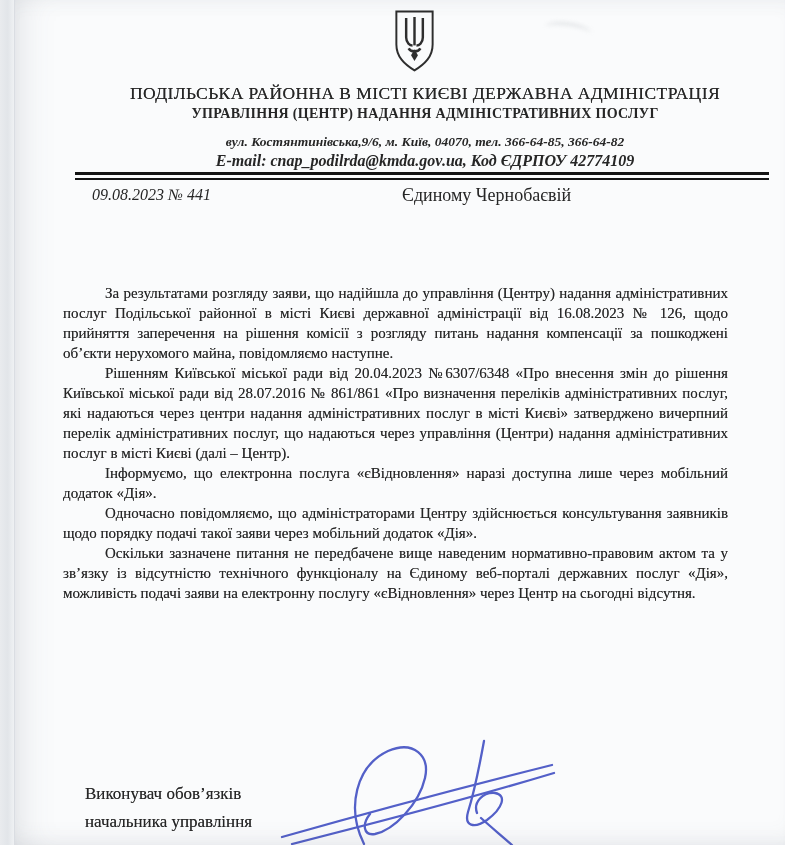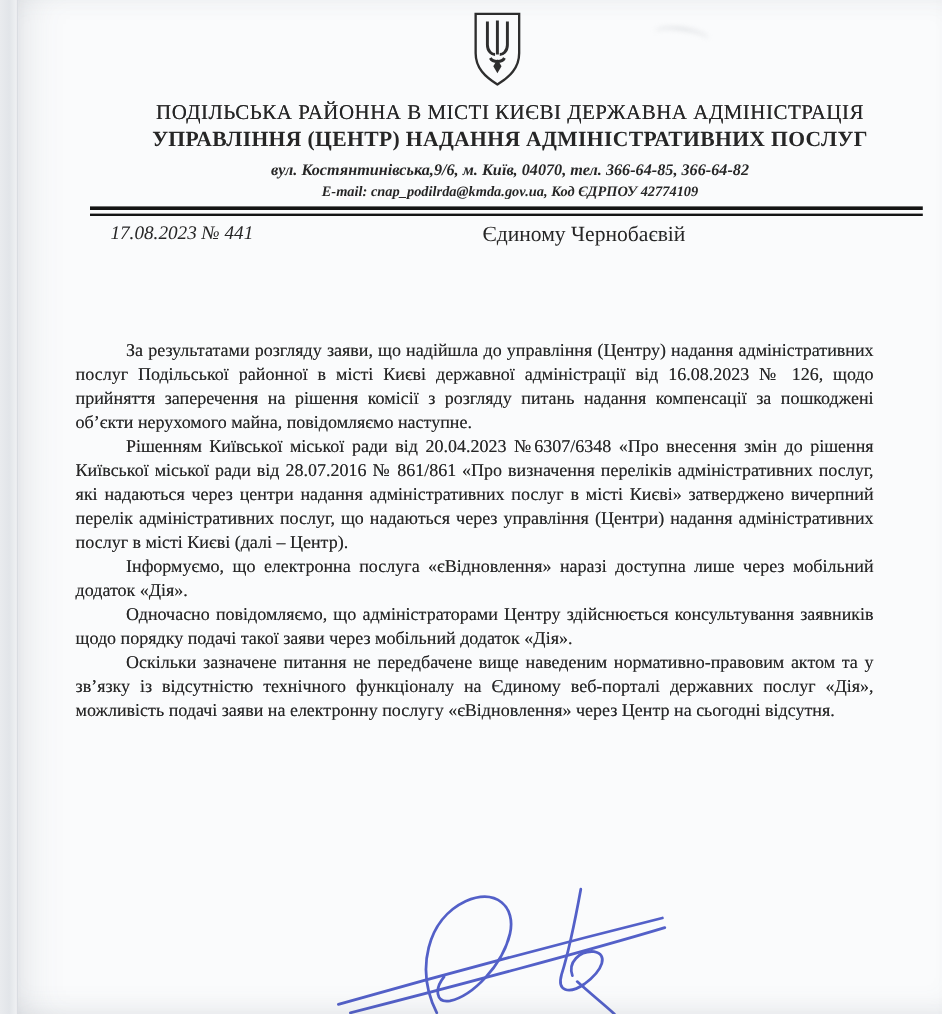--- a/index.html
+++ b/index.html
@@ -33,23 +33,23 @@
   }
   .smudge{
     position:absolute;left:530px;top:23px;width:46px;height:12px;
     border-top:2px solid #b8bcc2;border-radius:60%;
     transform:rotate(8deg);filter:blur(2px);opacity:.55;
   }
   .abs{position:absolute;}
   .center-head{left:50px;right:0;text-align:center;}
   .org1{top:83px;font-size:17.5px;letter-spacing:.4px;font-weight:400;
         text-shadow:0 0 .5px rgba(20,20,20,.75);white-space:nowrap;}
-  .org2{top:106px;font-size:18px;font-weight:700;letter-spacing:.3px;white-space:nowrap;}
+  .org2{top:106px;font-size:14px;font-weight:700;letter-spacing:.3px;white-space:nowrap;}
   .addr{top:134px;font-size:13.5px;font-weight:700;font-style:italic;white-space:nowrap;}
-  .contact{top:152px;font-size:12px;font-weight:700;font-style:italic;white-space:nowrap;}
+  .contact{top:152px;font-size:16px;font-weight:700;font-style:italic;white-space:nowrap;}
   .rule{top:172px;left:60px;right:16px;height:3px;
         border-top:3px solid #141414;border-bottom:2px solid #141414;}
   .ref{left:77px;top:186px;font-size:16px;font-style:italic;white-space:nowrap;}
   .addressee{left:387px;top:185px;font-size:18px;white-space:nowrap;}
   .emblem{left:375px;top:9px;width:49px;height:64px;}
   .body-text{
     left:48px;right:57px;top:283px;
     font-size:15px;line-height:20px;text-align:justify;
     text-shadow:0 0 .4px rgba(20,20,20,.55);
   }
@@ -86,31 +86,35 @@
       </svg>
     </div>
 
     <div class="abs center-head org1">ПОДІЛЬСЬКА РАЙОННА В МІСТІ КИЄВІ ДЕРЖАВНА АДМІНІСТРАЦІЯ</div>
     <div class="abs center-head org2">УПРАВЛІННЯ (ЦЕНТР) НАДАННЯ АДМІНІСТРАТИВНИХ ПОСЛУГ</div>
     <div class="abs center-head addr">вул. Костянтинівська,9/6, м. Київ, 04070,  тел. 366-64-85, 366-64-82</div>
     <div class="abs center-head contact">E-mail: cnap_podilrda@kmda.gov.ua, Код ЄДРПОУ 42774109</div>
 
     <div class="abs rule"></div>
 
-    <div class="abs ref">17.08.2023 № 441</div>
+    <div class="abs ref">09.08.2023 № 441</div>
     <div class="abs addressee">Єдиному Чернобаєвій</div>
 
     <div class="abs body-text">
       <p>За результатами розгляду заяви, що надійшла до управління (Центру) надання адміністративних послуг Подільської районної в місті Києві державної адміністрації від 16.08.2023 № 126, щодо прийняття заперечення на рішення комісії з розгляду питань надання компенсації за пошкоджені об’єкти нерухомого майна, повідомляємо наступне.</p>
       <p>Рішенням Київської міської ради від 20.04.2023 №6307/6348 «Про внесення змін до рішення Київської міської ради від 28.07.2016 № 861/861 «Про визначення переліків адміністративних послуг, які надаються через центри надання адміністративних послуг в місті Києві» затверджено вичерпний перелік адміністративних послуг, що надаються через управління (Центри) надання адміністративних послуг в місті Києві (далі – Центр).</p>
       <p>Інформуємо, що електронна послуга «єВідновлення» наразі доступна лише через мобільний додаток «Дія».</p>
       <p>Одночасно повідомляємо, що адміністраторами Центру здійснюється консультування заявників щодо порядку подачі такої заяви через мобільний додаток «Дія».</p>
       <p>Оскільки зазначене питання не передбачене вище наведеним нормативно-правовим актом та у зв’язку із відсутністю технічного функціоналу на Єдиному веб-порталі державних послуг «Дія», можливість подачі заяви на електронну послугу «єВідновлення» через Центр на сьогодні відсутня.</p>
     </div>
 
+    <div class="abs sig-title">
+      <div>Виконувач обов’язків</div>
+      <div>начальника управління</div>
+    </div>
 
     <div class="abs sig-ink">
       <svg viewBox="0 0 284 109" width="284" height="109" aria-hidden="true">
         <g fill="none" stroke="#4553c4" stroke-width="2.3" stroke-linecap="round" opacity="0.92">
 
           <path d="M6 101 C80 80 200 48 276 29"></path>
           <path d="M16 108 C95 88 215 56 278 37"></path>
 
           <path d="M88 108 C70 72 80 30 112 15 C138 4 154 20 149 42 C143 68 118 94 99 98 C87 100 86 88 94 78"></path>
 

